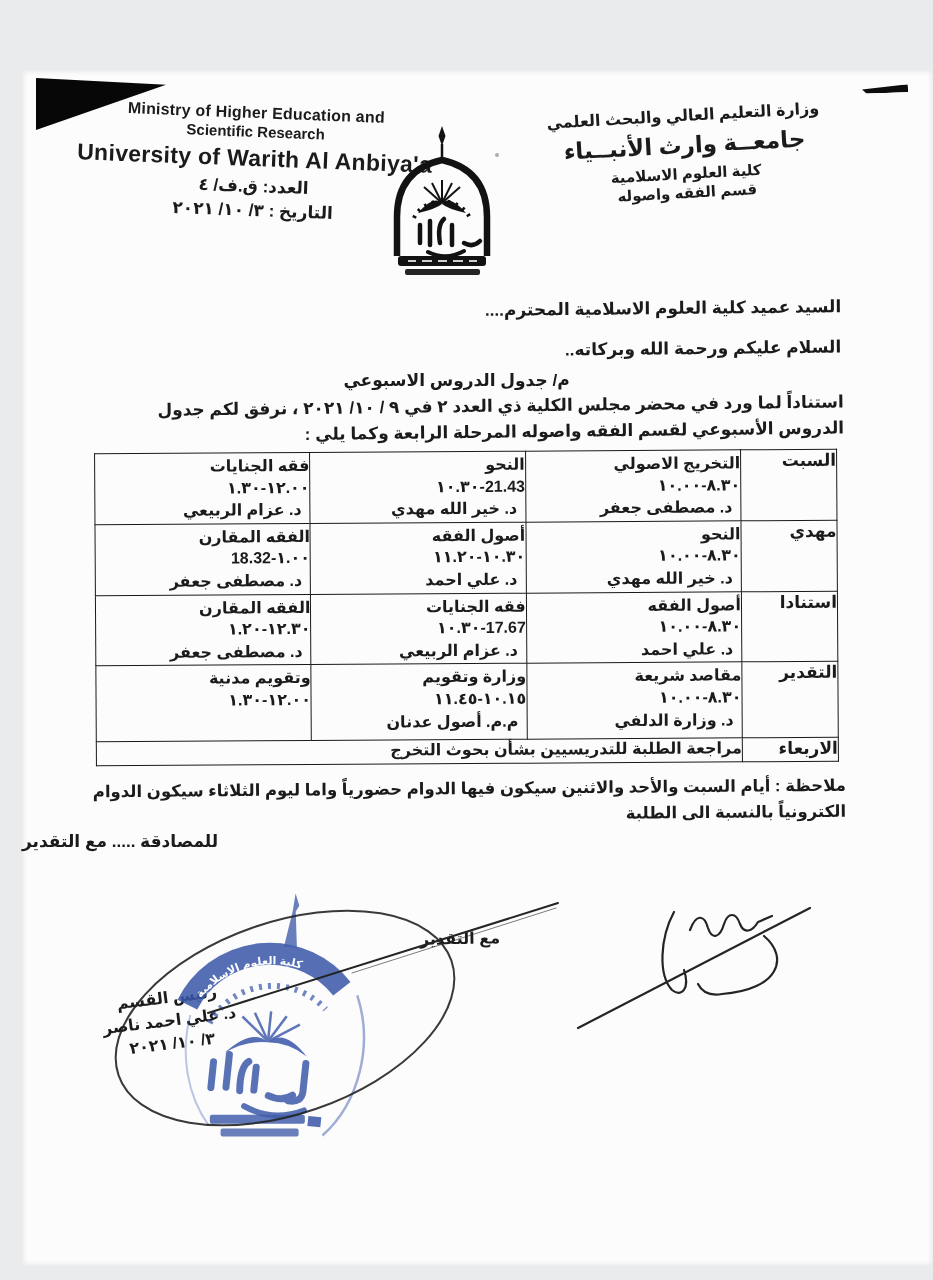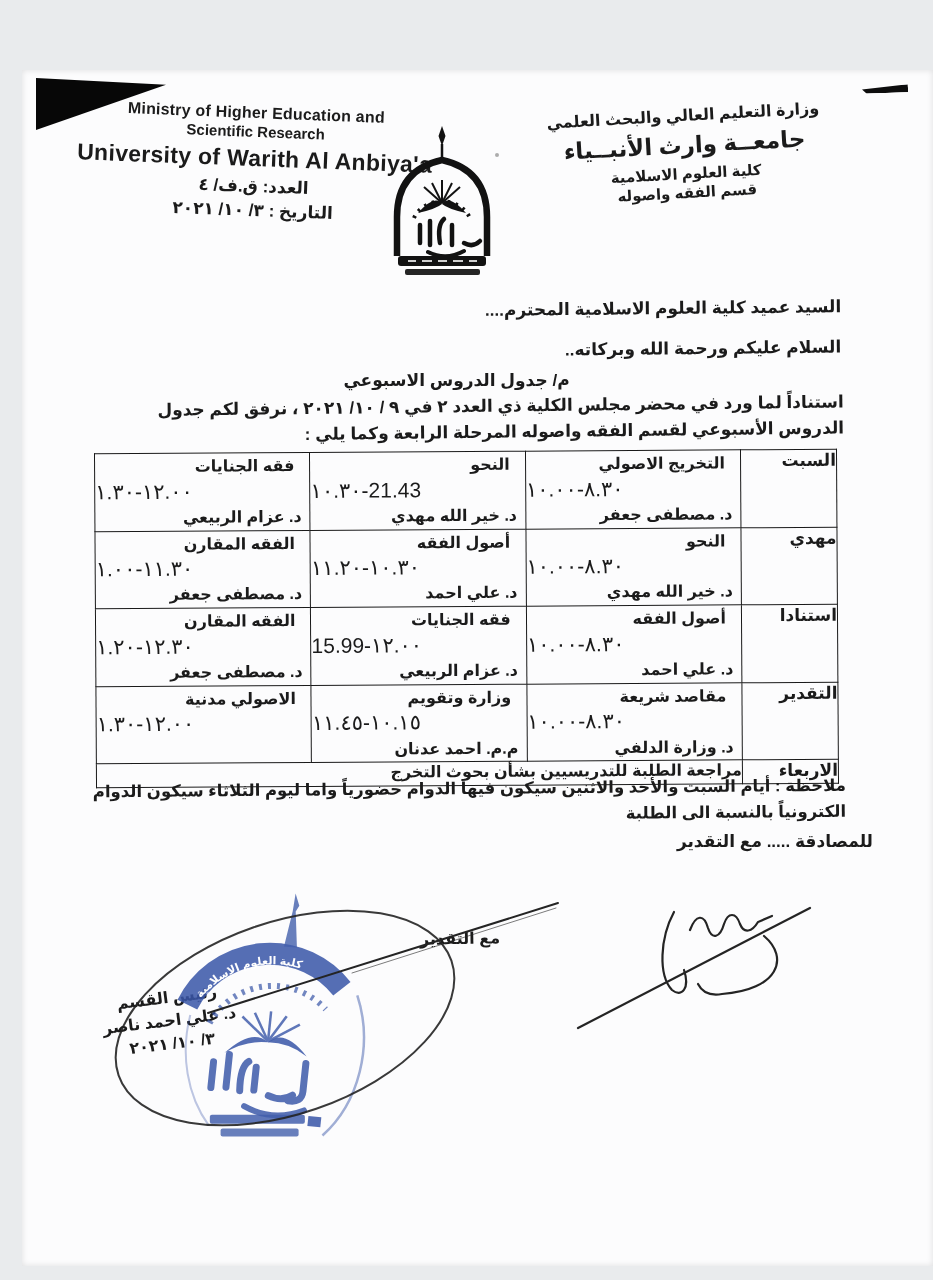--- a/index.html
+++ b/index.html
@@ -44,27 +44,27 @@
   .greet2{right:92px;top:268px;font-size:17px;transform:rotate(-.6deg);}
   .subject{left:0;top:300px;width:100%;text-align:center;padding-right:42px;box-sizing:border-box;font-size:17px;}
   .bodytxt{left:70px;top:324px;width:752px;font-size:17px;line-height:1.5;text-align:right;transform:rotate(-.7deg);}
 
   
   table.sched{left:73px;top:381px;width:743px;position:absolute;border-collapse:collapse;
     table-layout:fixed;transform:rotate(-.35deg);}
   table.sched td{border:1.7px solid #1a1a1a;vertical-align:top;padding:0;}
   td.day{width:95px;font-size:17px;font-weight:700;text-align:right;padding:3px 7px 0 0;margin-top:24px;}
   .cellwrap{display:flex;flex-direction:column;height:100%;}
-  .subj{font-size:16px;font-weight:700;text-align:right;padding:2px 15px 0 0;line-height:1.35;}
-  .time{font-size:21px;font-weight:400;text-align:left;line-height:1.35;}
+  .subj{font-size:16px;font-weight:700;text-align:right;padding:2px 0 0 0;line-height:1.35;}
+  .time{font-size:16px;font-weight:700;text-align:right;line-height:1.35;}
   .teach{font-size:16px;font-weight:700;text-align:right;padding:1px 8px 2px 0;line-height:1.35;}
   td.mergecell{font-size:16px;font-weight:700;text-align:right;padding:1px 10px 2px 0;}
 
   .notetxt{left:70px;top:706px;width:754px;font-size:16.5px;line-height:1.55;text-align:right;transform:rotate(-.5deg);}
-  .approval{left:0;top:761px;width:100%;text-align:right;padding-right:60px;box-sizing:border-box;font-size:17px;}
+  .approval{left:0;top:761px;width:100%;text-align:left;padding-right:60px;box-sizing:border-box;font-size:17px;}
   .closing{left:398px;top:859px;font-size:16px;transform:rotate(-1deg);}
 
   
   .signer{left:70px;top:916px;width:155px;text-align:center;font-size:16px;font-weight:700;
     line-height:1.45;transform:rotate(-7deg);z-index:1;}
 
   .stamp-svg{left:136px;top:823px;z-index:2;opacity:.95;}
   .ink-svg{left:0;top:0;z-index:3;}
 </style>
 </head>
@@ -169,38 +169,38 @@
       <td>
             <div class="cellwrap">
         <div class="subj">أصول الفقه</div>
         <div class="time ar">١٠.٣٠-١١.٢٠</div>
         <div class="teach">د. علي احمد</div>
             </div>
           </td>
       <td>
             <div class="cellwrap">
         <div class="subj">الفقه المقارن</div>
-        <div class="time ar">١١.٣٠-١.٠٠</div>
+        <div class="time ar">18.32-١.٠٠</div>
         <div class="teach">د. مصطفى جعفر</div>
             </div>
           </td>
     </tr>
     <tr style="height:70px;">
       <td class="day">استنادا</td>
       <td>
             <div class="cellwrap">
         <div class="subj">أصول الفقه</div>
         <div class="time ar">٨.٣٠-١٠.٠٠</div>
         <div class="teach">د. علي احمد</div>
             </div>
           </td>
       <td>
             <div class="cellwrap">
         <div class="subj">فقه الجنايات</div>
-        <div class="time ar">15.99-١٢.٠٠</div>
+        <div class="time ar">١٠.٣٠-17.67</div>
         <div class="teach">د. عزام الربيعي</div>
             </div>
           </td>
       <td>
             <div class="cellwrap">
         <div class="subj">الفقه المقارن</div>
         <div class="time ar">١٢.٣٠-١.٢٠</div>
         <div class="teach">د. مصطفى جعفر</div>
             </div>
           </td>
@@ -211,26 +211,26 @@
             <div class="cellwrap">
         <div class="subj">مقاصد شريعة</div>
         <div class="time ar">٨.٣٠-١٠.٠٠</div>
         <div class="teach">د. وزارة الدلفي</div>
             </div>
           </td>
       <td>
             <div class="cellwrap">
         <div class="subj">وزارة وتقويم</div>
         <div class="time ar">١٠.١٥-١١.٤٥</div>
-        <div class="teach">م.م. احمد عدنان</div>
-            </div>
-          </td>
-      <td>
-            <div class="cellwrap">
-        <div class="subj">الاصولي مدنية</div>
+        <div class="teach">م.م. أصول عدنان</div>
+            </div>
+          </td>
+      <td>
+            <div class="cellwrap">
+        <div class="subj">وتقويم مدنية</div>
         <div class="time ar">١٢.٠٠-١.٣٠</div>
         <div class="teach"></div>
             </div>
           </td>
     </tr>
     <tr style="height:24px;">
       <td class="day">الاربعاء</td>
       <td class="mergecell" colspan="3">مراجعة الطلبة للتدريسيين بشأن بحوث التخرج</td>
     </tr>
   </tbody>

